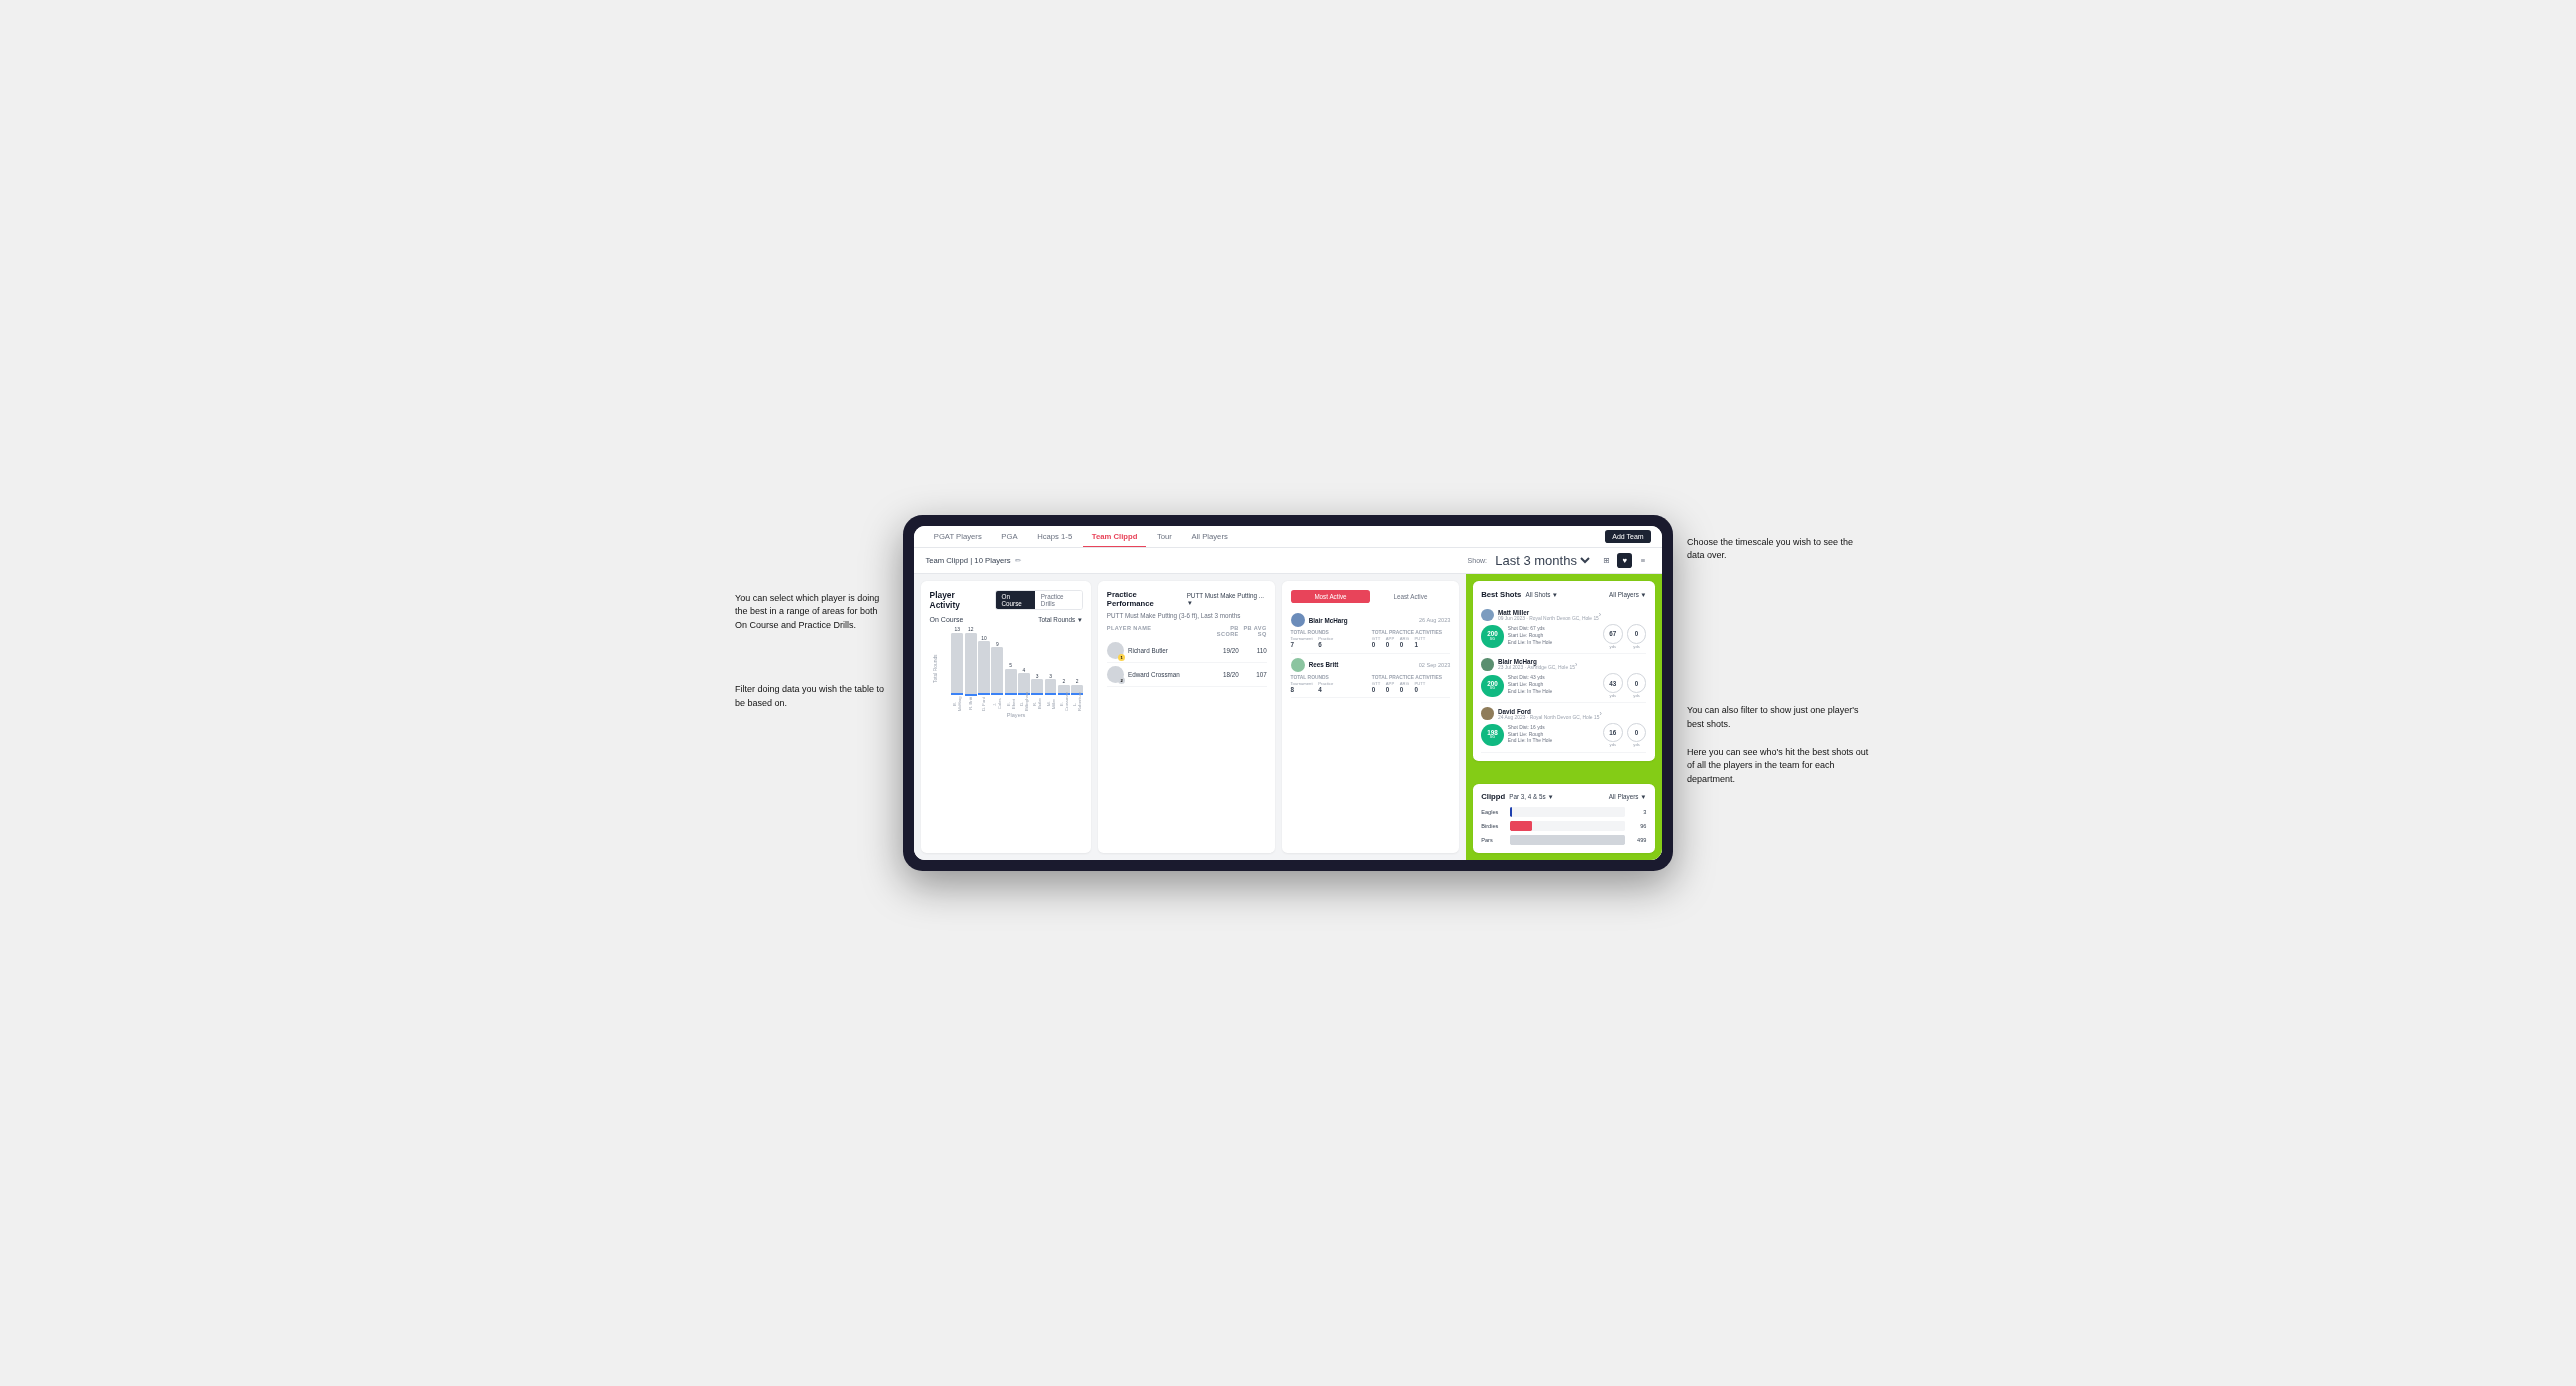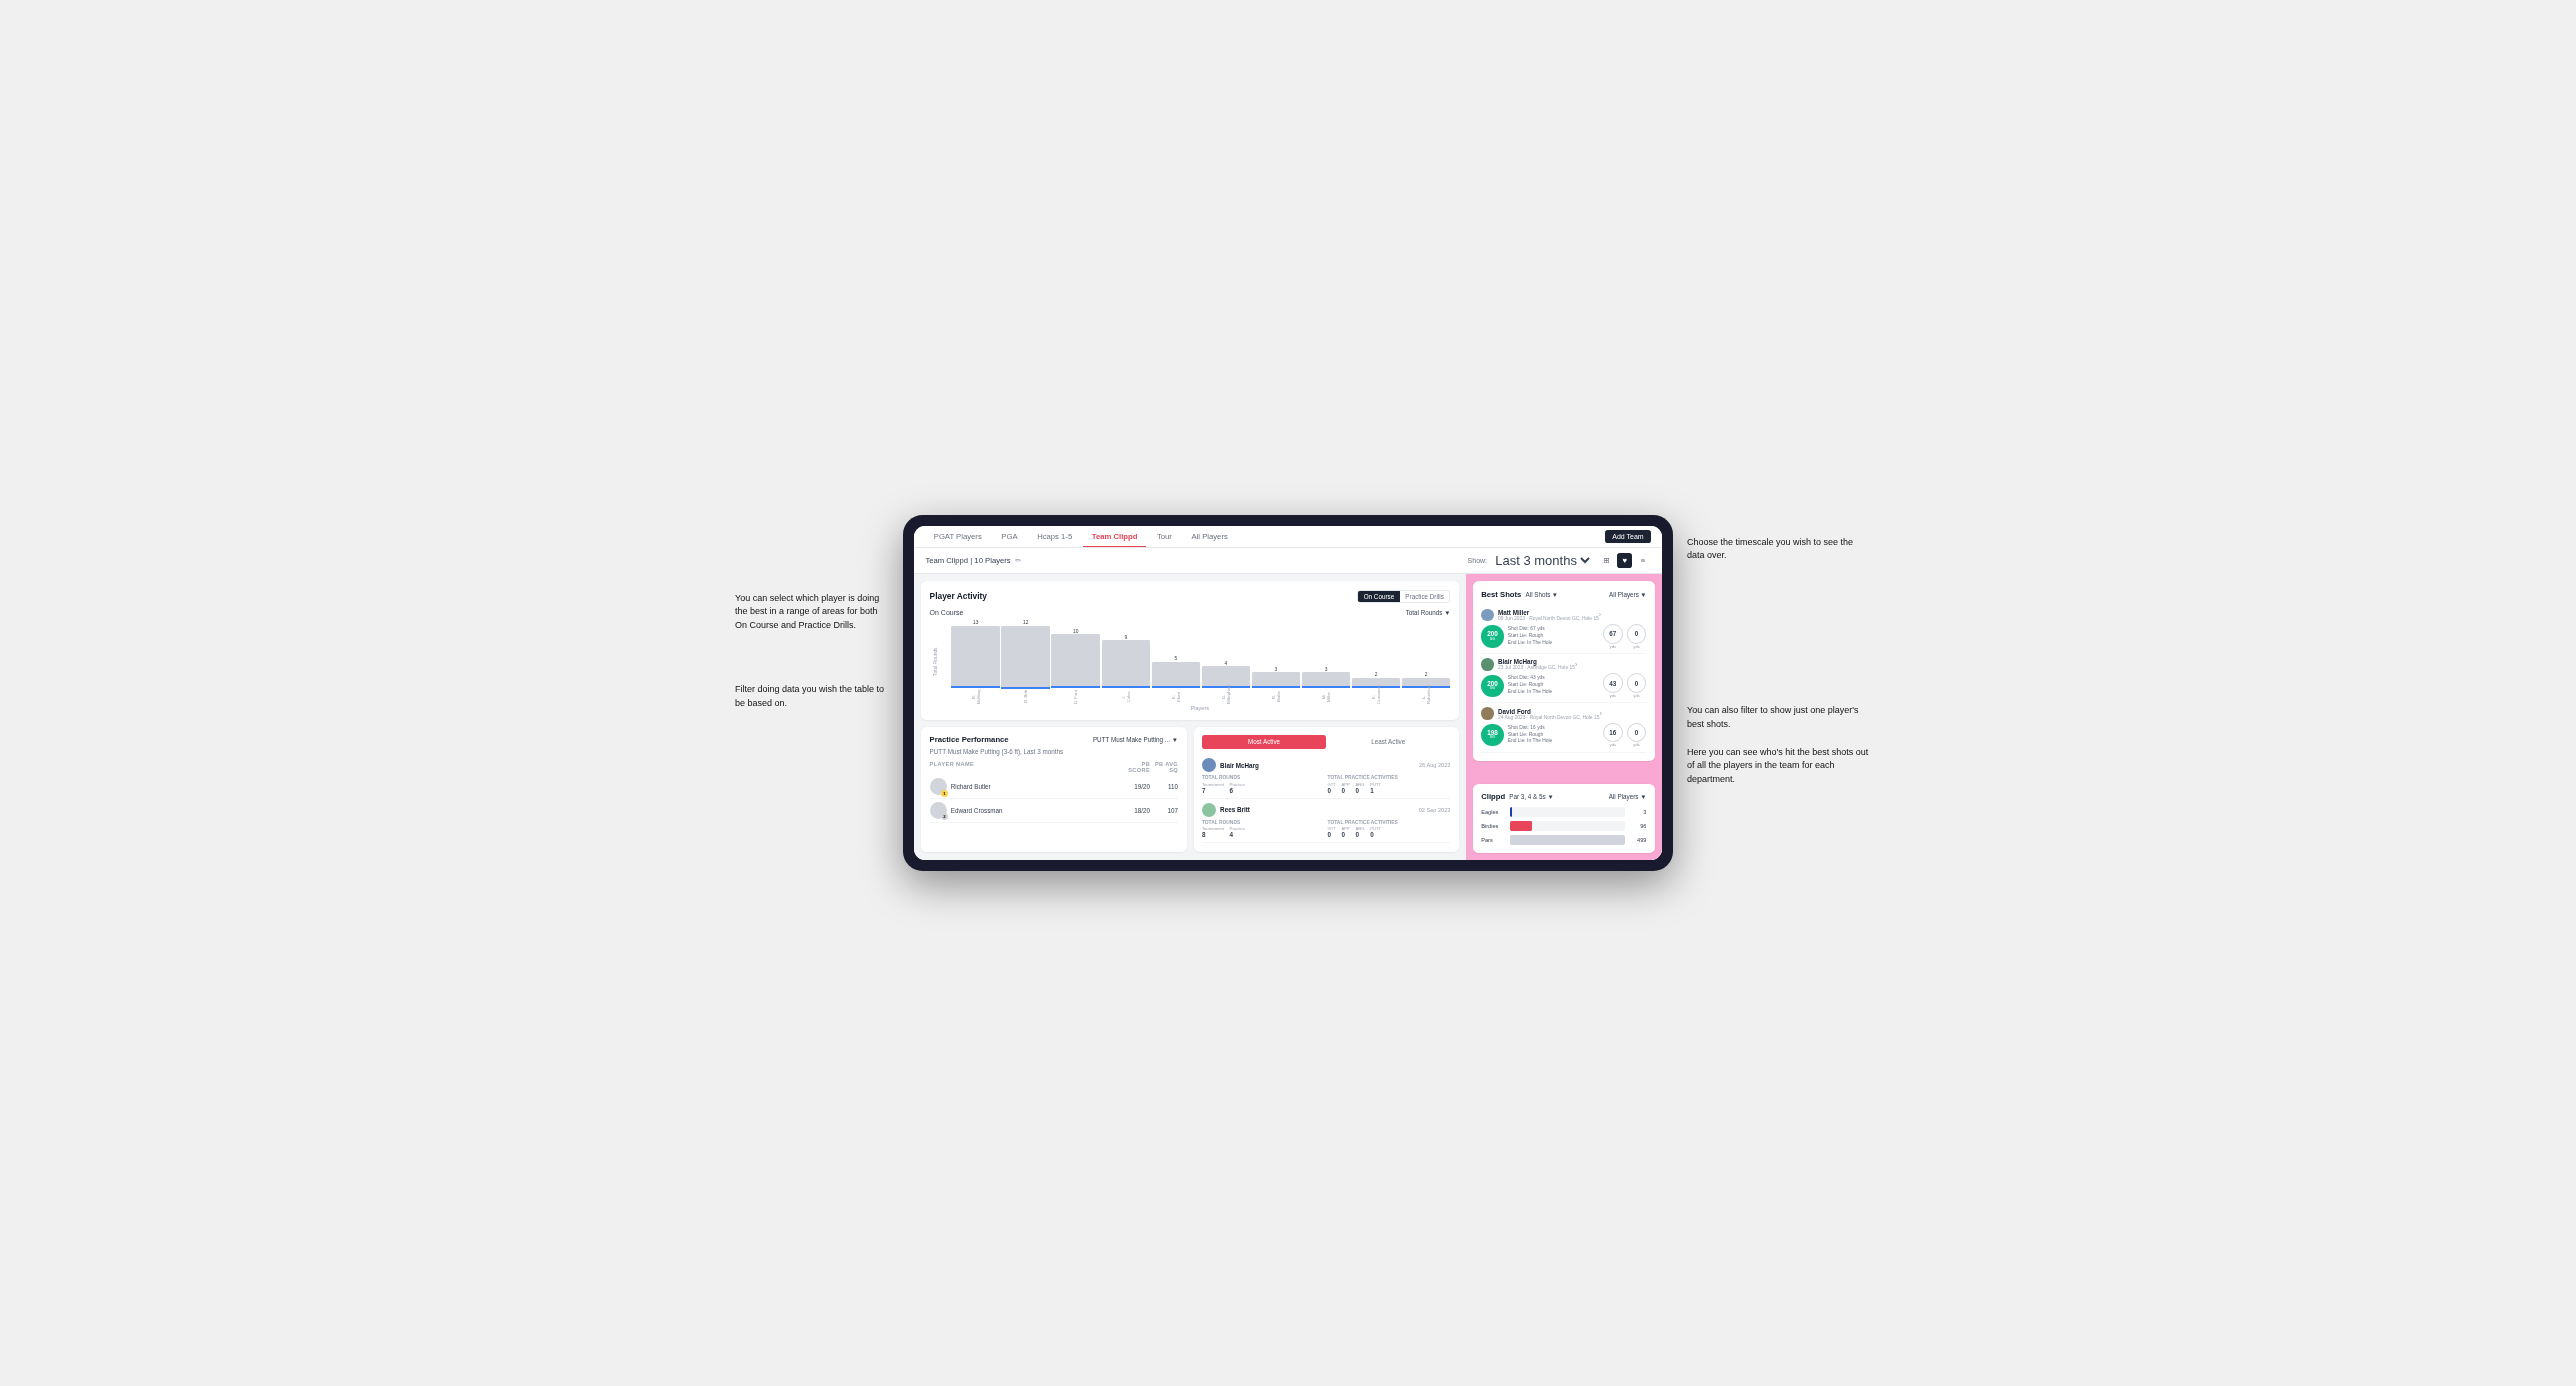--- a/index.html
+++ b/index.html
@@ -161,21 +161,21 @@
       display: grid;
       grid-template-columns: 1fr 196px;
       gap: 0;
       background: #f3f4f6;
     }
 
     
     .left-panel {
       padding: 7px;
       display: flex;
-      flex-direction: column;
+      flex-direction: row;
       gap: 7px;
     }
 
     
     .card {
       background: #fff;
       border-radius: 5.6px;
       padding: 8.4px;
       box-shadow: 0 0.7px 2.1px rgba(0,0,0,0.06);
     }
@@ -397,21 +397,21 @@
     }
     .pa-stat {
       display: flex;
       flex-direction: column;
     }
     .pa-stat-label { font-size: 4.2px; color: #9ca3af; }
     .pa-stat-value { font-size: 6.3px; color: #374151; font-weight: 600; }
 
     
     .right-panel {
-      background: #f9a8d4;
+      background: #84cc16;
       padding: 7px;
       display: flex;
       flex-direction: column;
       gap: 23px;
     }
 
     .shots-card { }
 
     .shots-header {
       display: flex;

